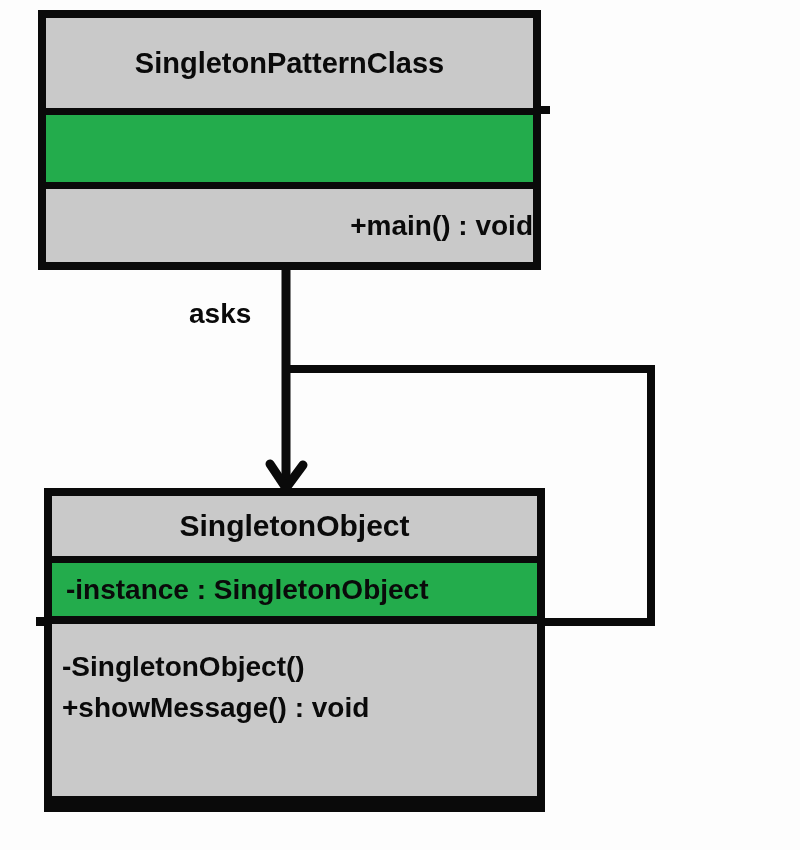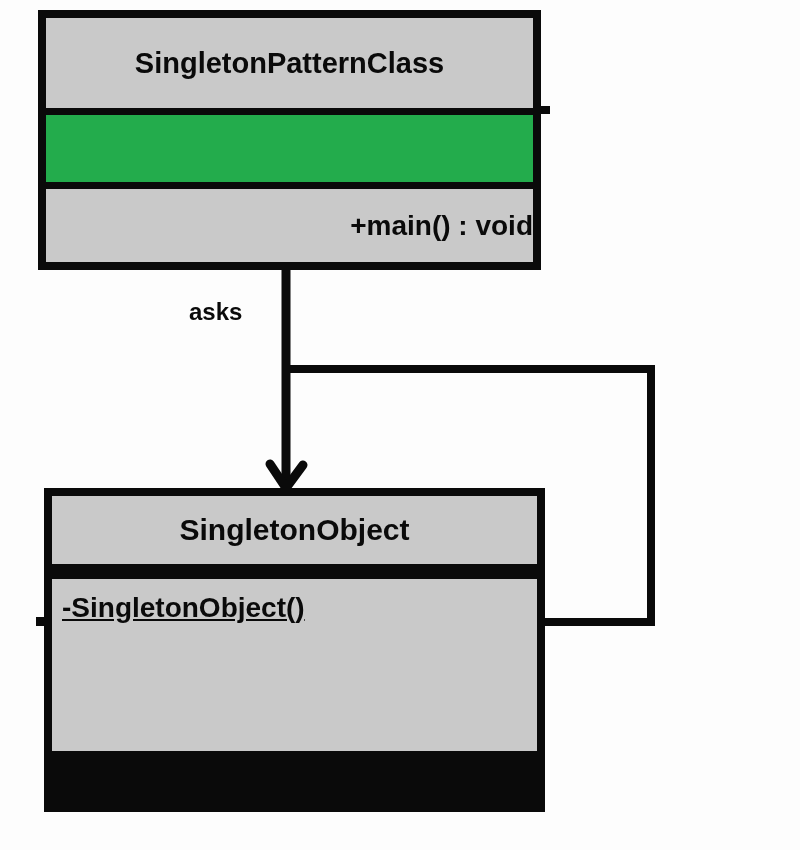--- a/index.html
+++ b/index.html
@@ -36,26 +36,26 @@
   .center-text{
     display:flex;align-items:center;justify-content:flex-end;
     font-weight:700;font-size:28px;color:var(--ink);
   }
   .attr-sec{
     display:flex;align-items:center;justify-content:flex-start;
     padding-left:14px;
     font-weight:700;font-size:28px;color:var(--ink);
   }
   .methods-list{
-    padding:8px 10px 0 10px;
-    font-weight:700;font-size:28px;line-height:41px;color:var(--ink);text-decoration:underline;
+    padding:22px 10px 0 10px;
+    font-weight:700;font-size:28px;line-height:41px;color:var(--ink);
   }
   .edge-label{
     position:absolute;
-    font-weight:700;font-size:24px;color:var(--ink);
+    font-weight:700;font-size:28px;color:var(--ink);
     white-space:nowrap;
   }
   .connector-overlay{
     position:absolute;left:0;top:0;width:800px;height:850px;
     pointer-events:none;
   }
   .nub{position:absolute;background:var(--ink);}
 </style>
 </head>
 <body>
@@ -79,27 +79,31 @@
     <div class="sec green" style="height:67px;"></div>
     <div class="divider" style="height:7px;"></div>
     <div class="sec gray center-text" style="height:73px;">
       <span>+main() : void</span>
     </div>
   </div>
 
   <div class="nub" style="left:541px;top:106px;width:9px;height:8px;"></div>
 
   <div class="uml-class" style="left:44px;top:488px;width:501px;height:324px;">
-    <div class="sec gray title-sec" style="height:68px;font-size:30px;">
+    <div class="sec gray title-sec" style="height:60px;font-size:30px;">
       <span>SingletonObject</span>
     </div>
     <div class="divider" style="height:7px;"></div>
+    <div class="sec green attr-sec" style="height:53px;">
+      <span>-instance : SingletonObject</span>
+    </div>
     <div class="divider" style="height:8px;"></div>
     <div class="sec gray methods-list" style="height:172px;">
       <div>-SingletonObject()</div>
+      <div>+showMessage() : void</div>
     </div>
   </div>
 
   <div class="nub" style="left:36px;top:617px;width:8px;height:9px;"></div>
 
   <div class="edge-label" style="left:189px;top:298px;">asks</div>
 
 </div>
 
 </body></html>

